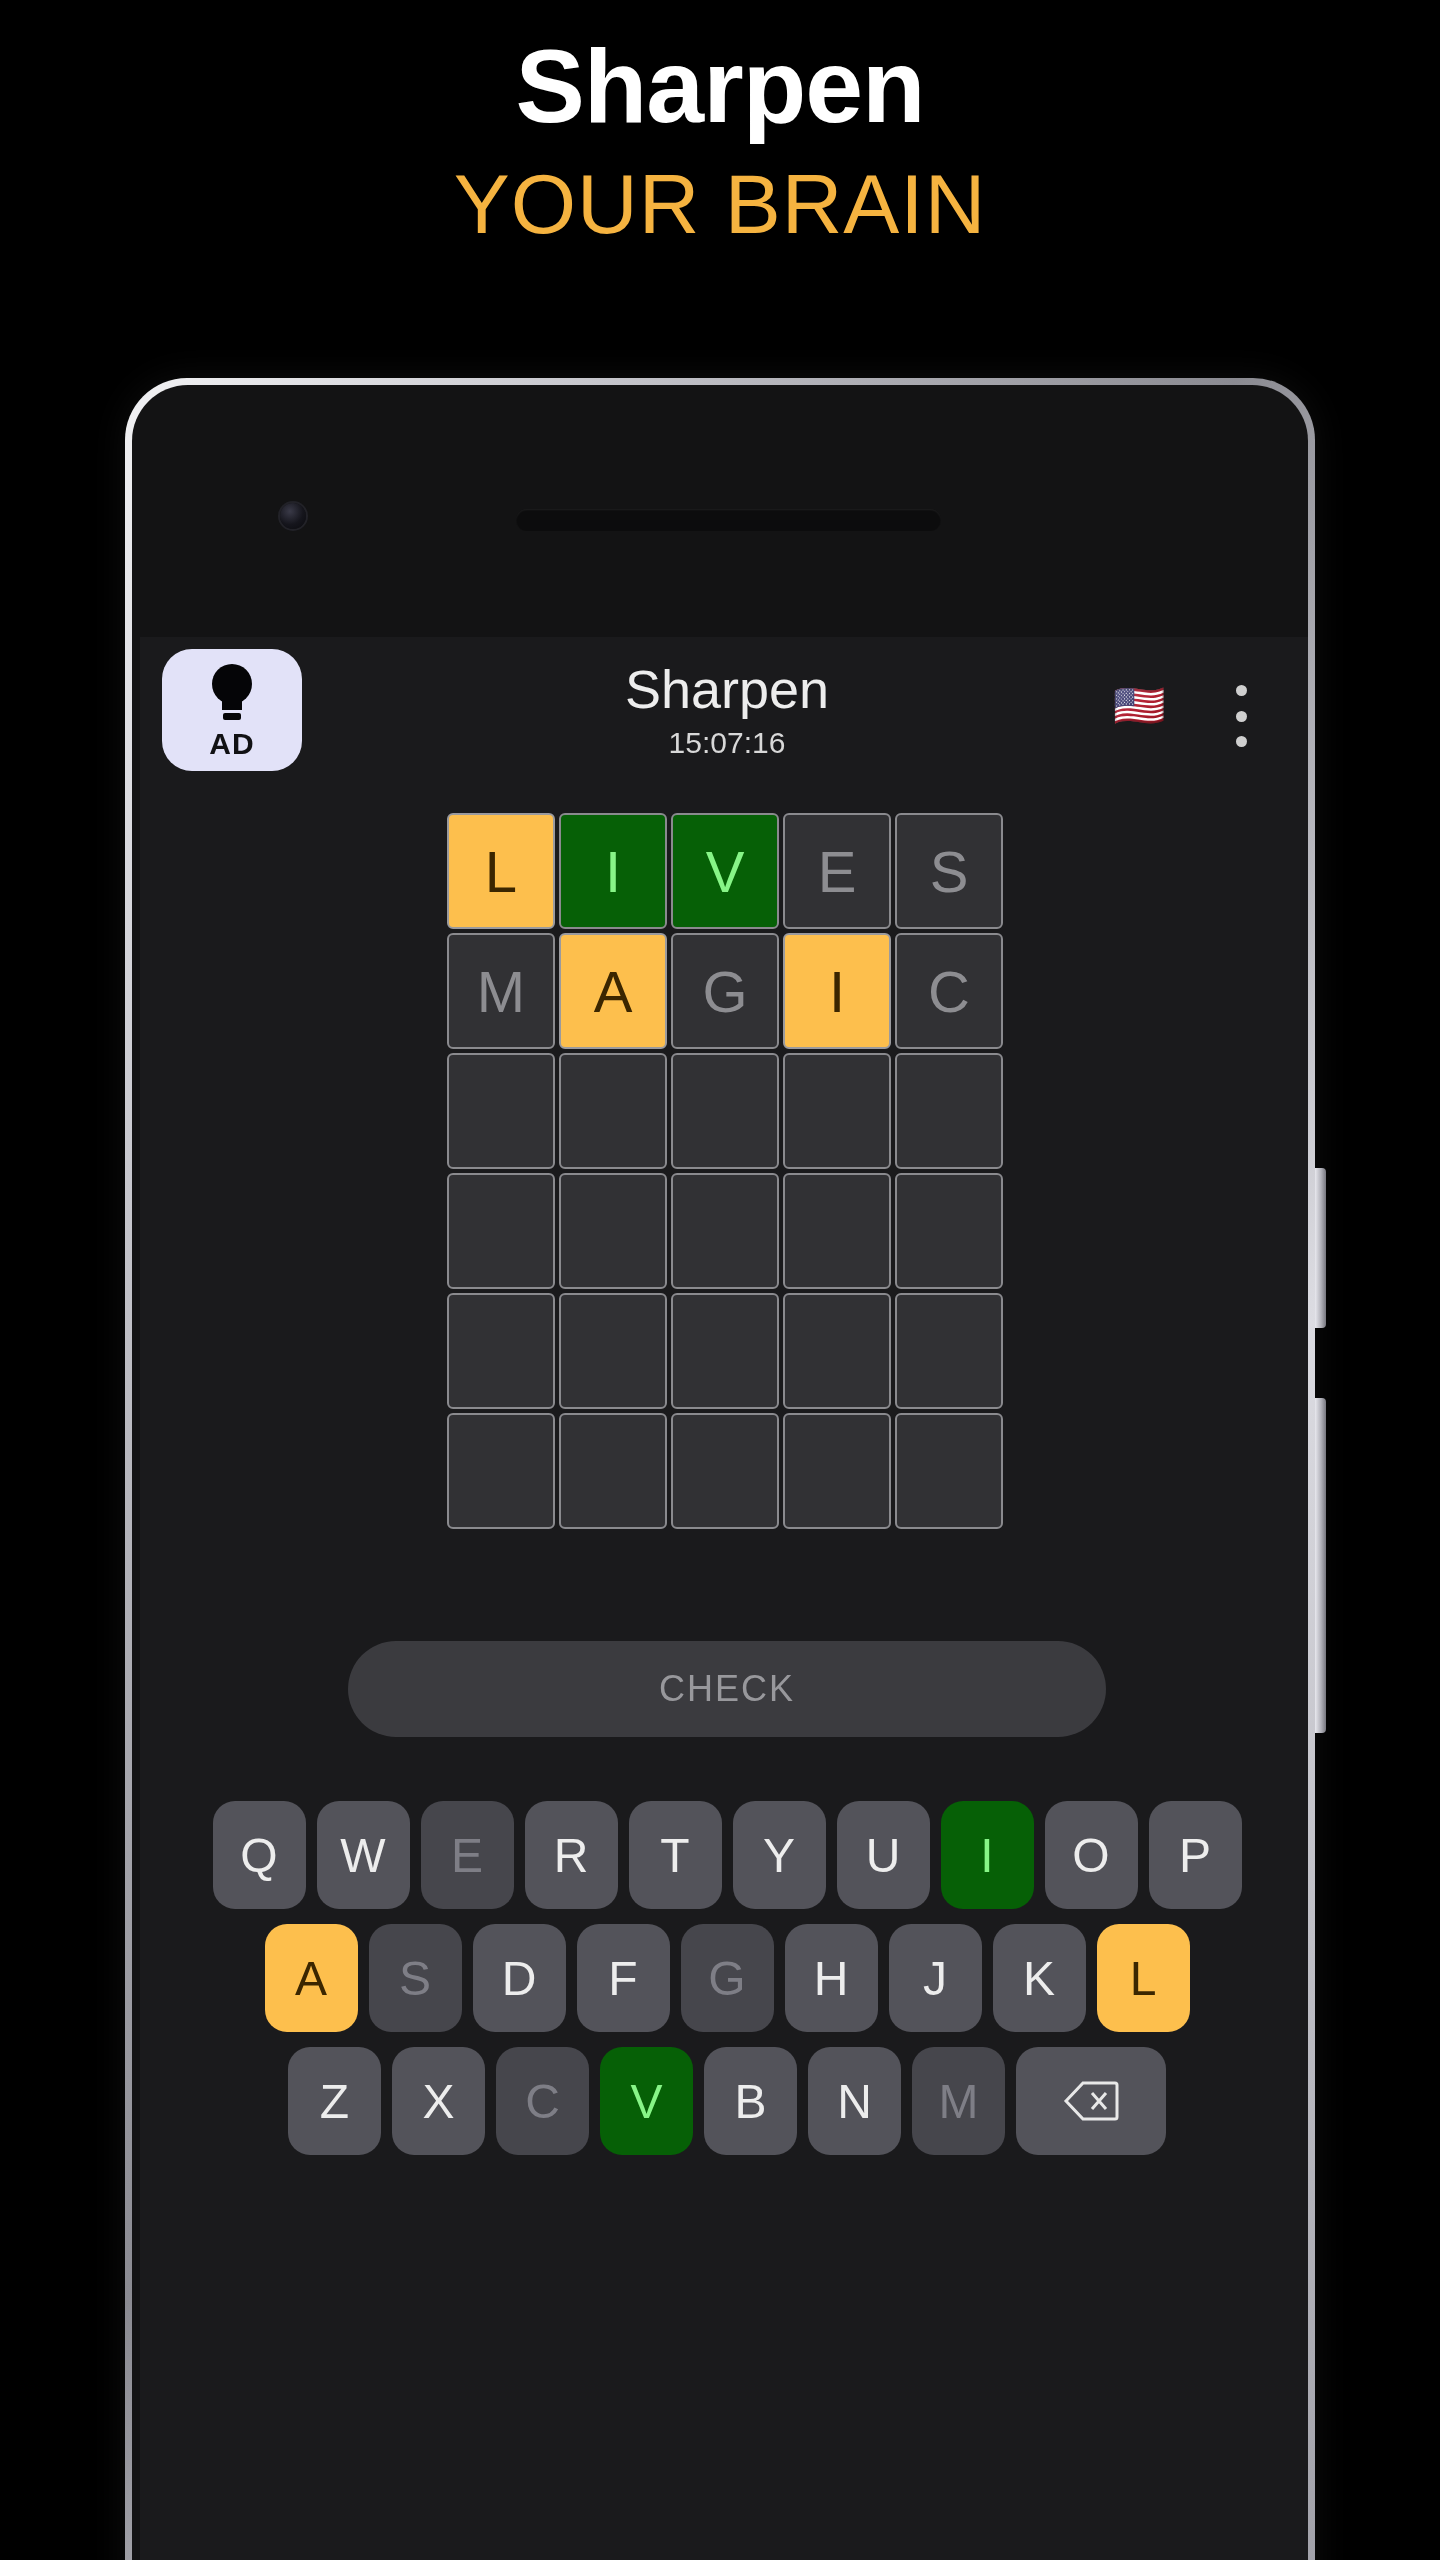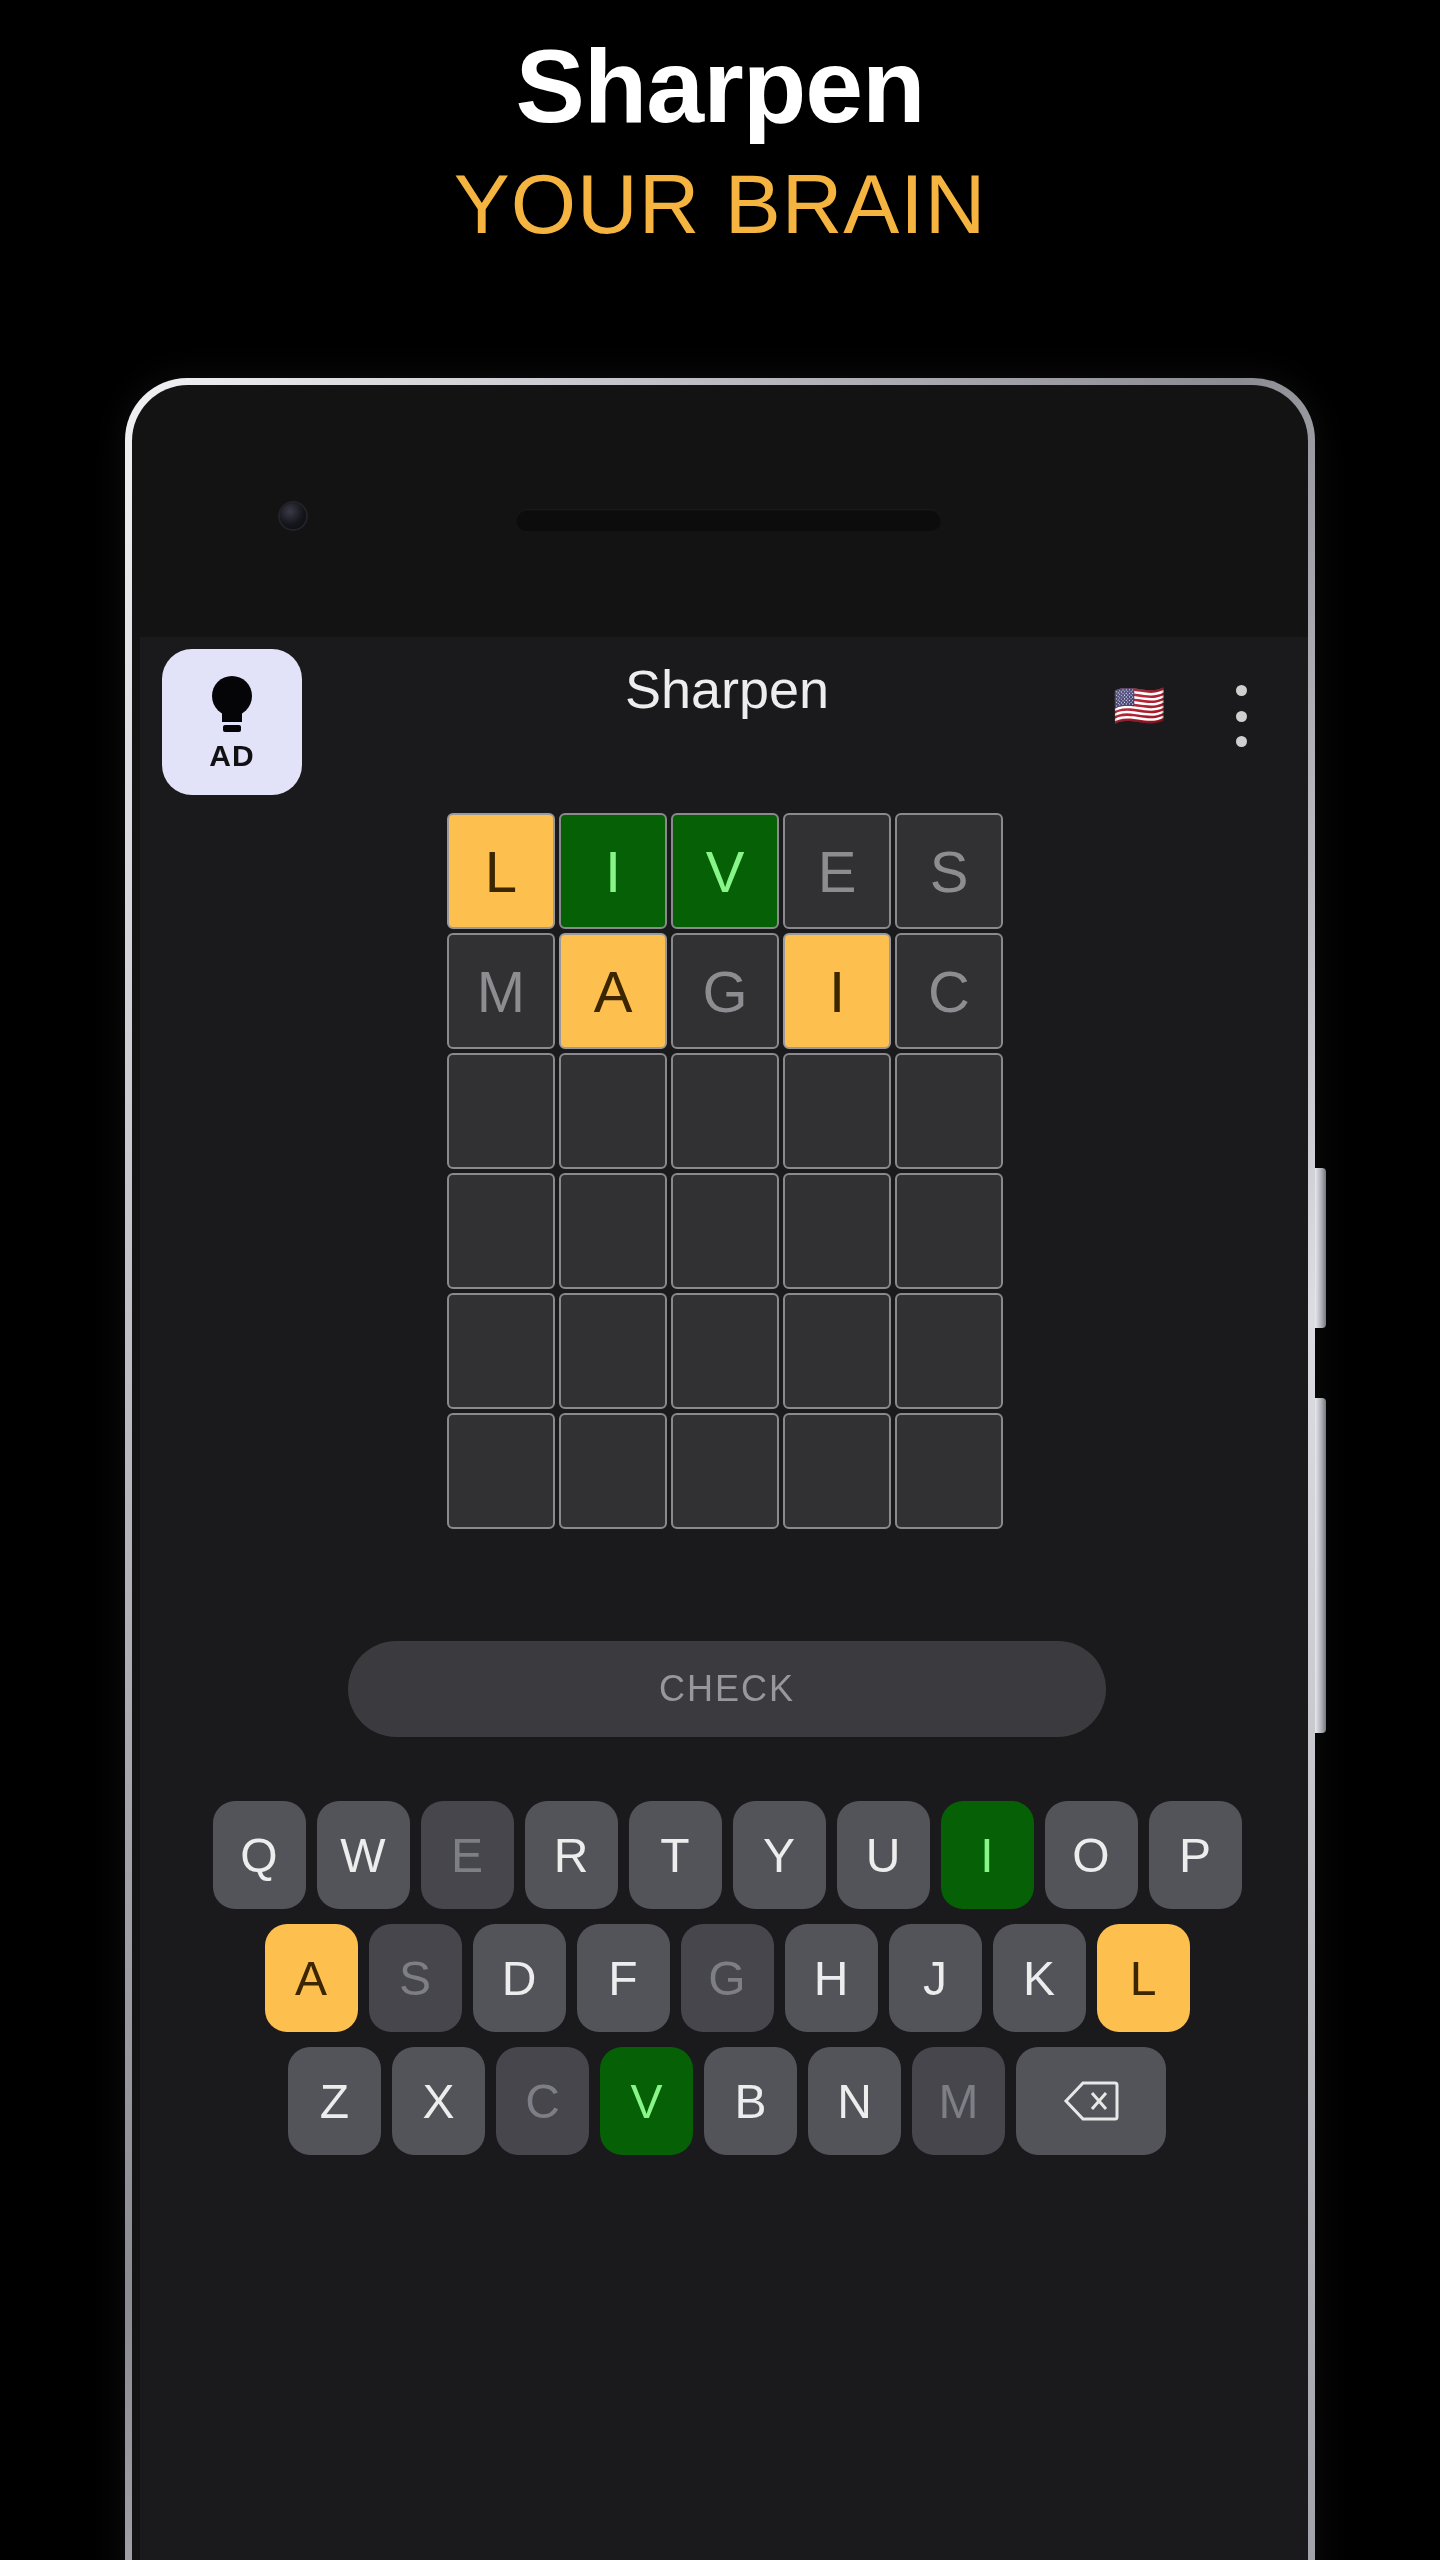--- a/index.html
+++ b/index.html
@@ -112,21 +112,21 @@
   
   .app-header {
     position: relative;
     height: 160px;
   }
   .ad-btn {
     position: absolute;
     left: 22px;
     top: 12px;
     width: 140px;
-    height: 146px;
+    height: 122px;
     border-radius: 30px;
     background: #E2E2F8;
     display: flex;
     flex-direction: column;
     align-items: center;
     justify-content: center;
     gap: 2px;
     cursor: pointer;
   }
   .bulb { display: block; }
@@ -285,20 +285,21 @@
                 <circle cx="28" cy="25" r="20" fill="#050507"></circle>
                 <rect x="18" y="38" width="20" height="13" fill="#050507"></rect>
                 <rect x="19" y="54" width="18" height="7" rx="2" fill="#050507"></rect>
               </svg>
             </span>
             <span class="ad-label">AD</span>
           </div>
 
           <div class="title-wrap">
             <div class="app-title">Sharpen</div>
+            <div class="app-timer">15:07:16</div>
           </div>
 
           <div class="flag-btn">🇺🇸</div>
 
           <div class="menu-btn">
             <i></i>
               <i></i>
               <i></i>
           </div>
         </div>

